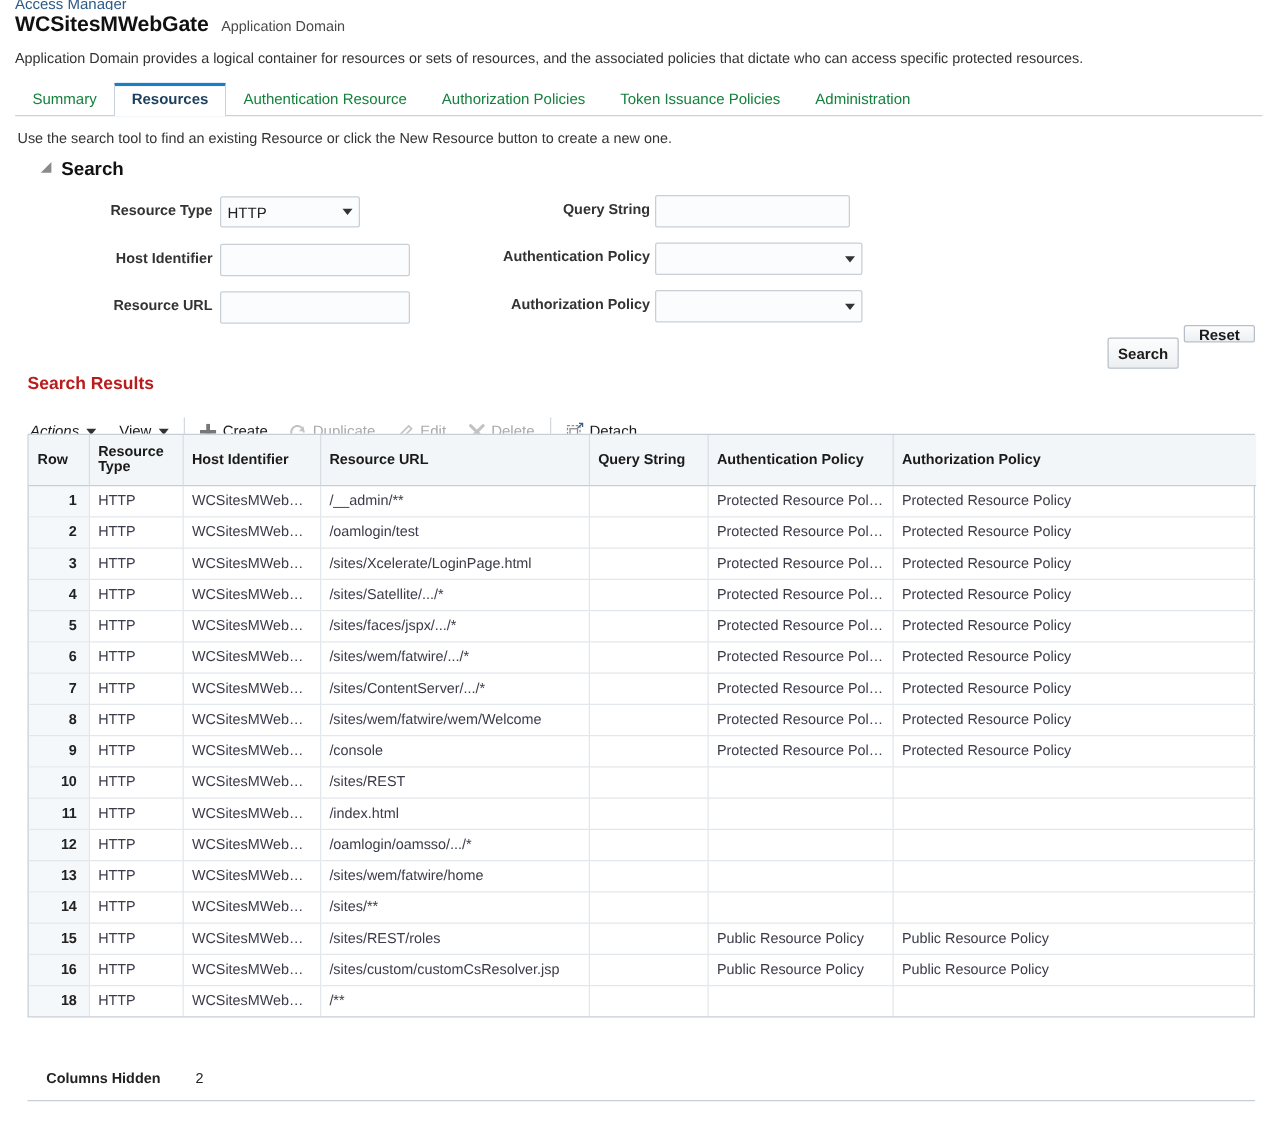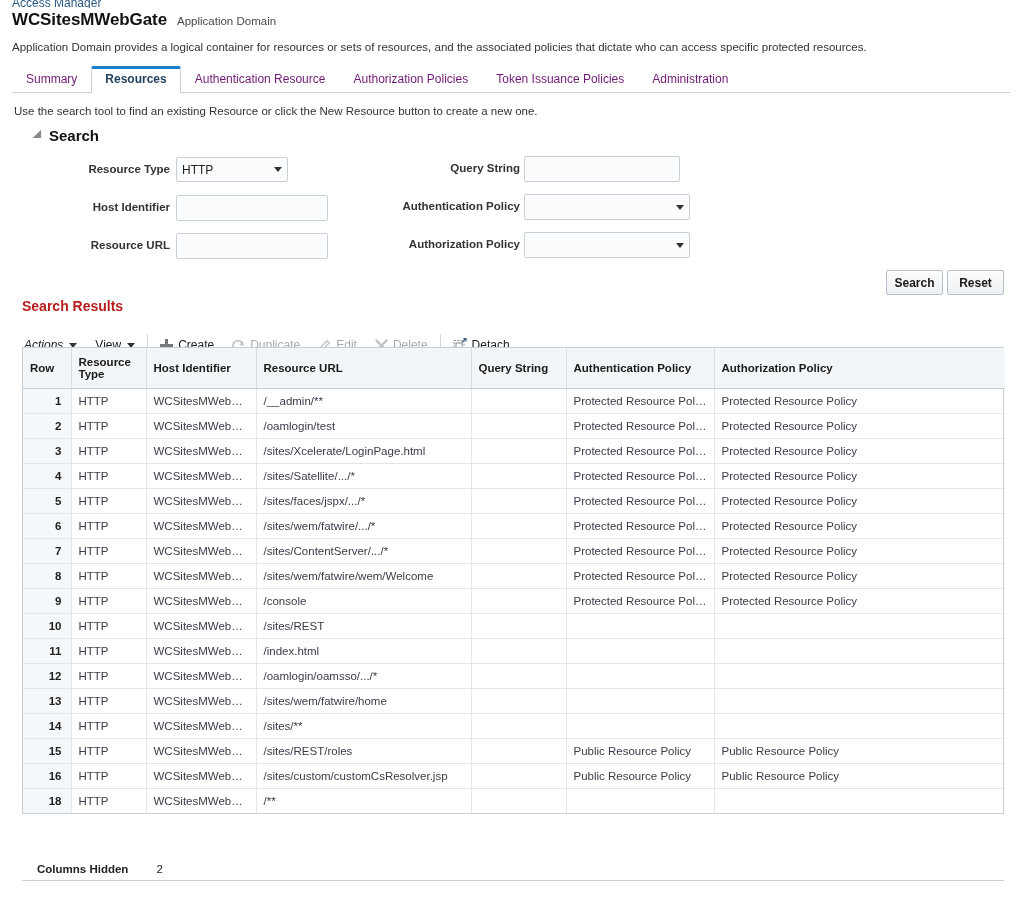--- a/index.html
+++ b/index.html
@@ -32,21 +32,21 @@
 
   
   .tabbar {
     position: absolute; left: 12px; top: 66px;
     width: 998px; height: 27px;
     display: flex; align-items: stretch;
     border-bottom: 1px solid #c9d3dd;
   }
   .tab {
     padding: 4px 13px 5px 13px;
-    font-size: 12px; color: #701a75;
+    font-size: 12px; color: #15803d;
     cursor: pointer; white-space: nowrap;
     border: 1px solid transparent; border-bottom: none;
     line-height: 17px;
   }
   .tab.active {
     color: #1b3f5c; font-weight: bold;
     background: #fff;
     border-color: #c9d3dd;
     border-top: 3px solid #1a7ec8;
     padding-top: 2px;
@@ -173,21 +173,21 @@
   td.rownum {
     background: #f5f8fb;
     text-align: right;
     font-weight: bold;
     color: #222;
     padding-right: 9px;
   }
   .footer-bar {
     position: absolute; left: 22px; top: 857px;
     width: 982px; height: 24px;
-    display: flex; align-items: center;
+    display: flex; align-items: flex-start;
     border-bottom: 1px solid #c6ced6;
     font-size: 11.5px; color: #222;
   }
   .footer-bar .lbl { font-weight: bold; margin-left: 15px; }
   .footer-bar .cnt { margin-left: 28px; }
 </style>
 </head>
 <body>
 
 <div class="page">
@@ -239,21 +239,21 @@
     <span class="caret"></span>
   </div>
 
   <div class="form-label" style="left:330px; top:238px; width:190px;">Authorization Policy</div>
   <div class="sel" style="left:524px; top:232px; width:166px; height:26px;">
     <span class="val"></span>
     <span class="caret"></span>
   </div>
 
   <button class="btn" style="left:886px; top:270px; width:57px; height:25px;">Search</button>
-  <button class="btn" style="left:947px; top:270px; width:57px; height:25px;">Reset</button>
+  <button class="btn" style="left:947px; top:260px; width:57px; height:14px;">Reset</button>
 
   <div class="results-title">Search Results</div>
 
   <div class="toolbar">
     <div class="tb-item first">
       <span>Actions</span>
       <span class="tb-caret"></span>
     </div>
     <div class="tb-item">
       <span>View</span>

